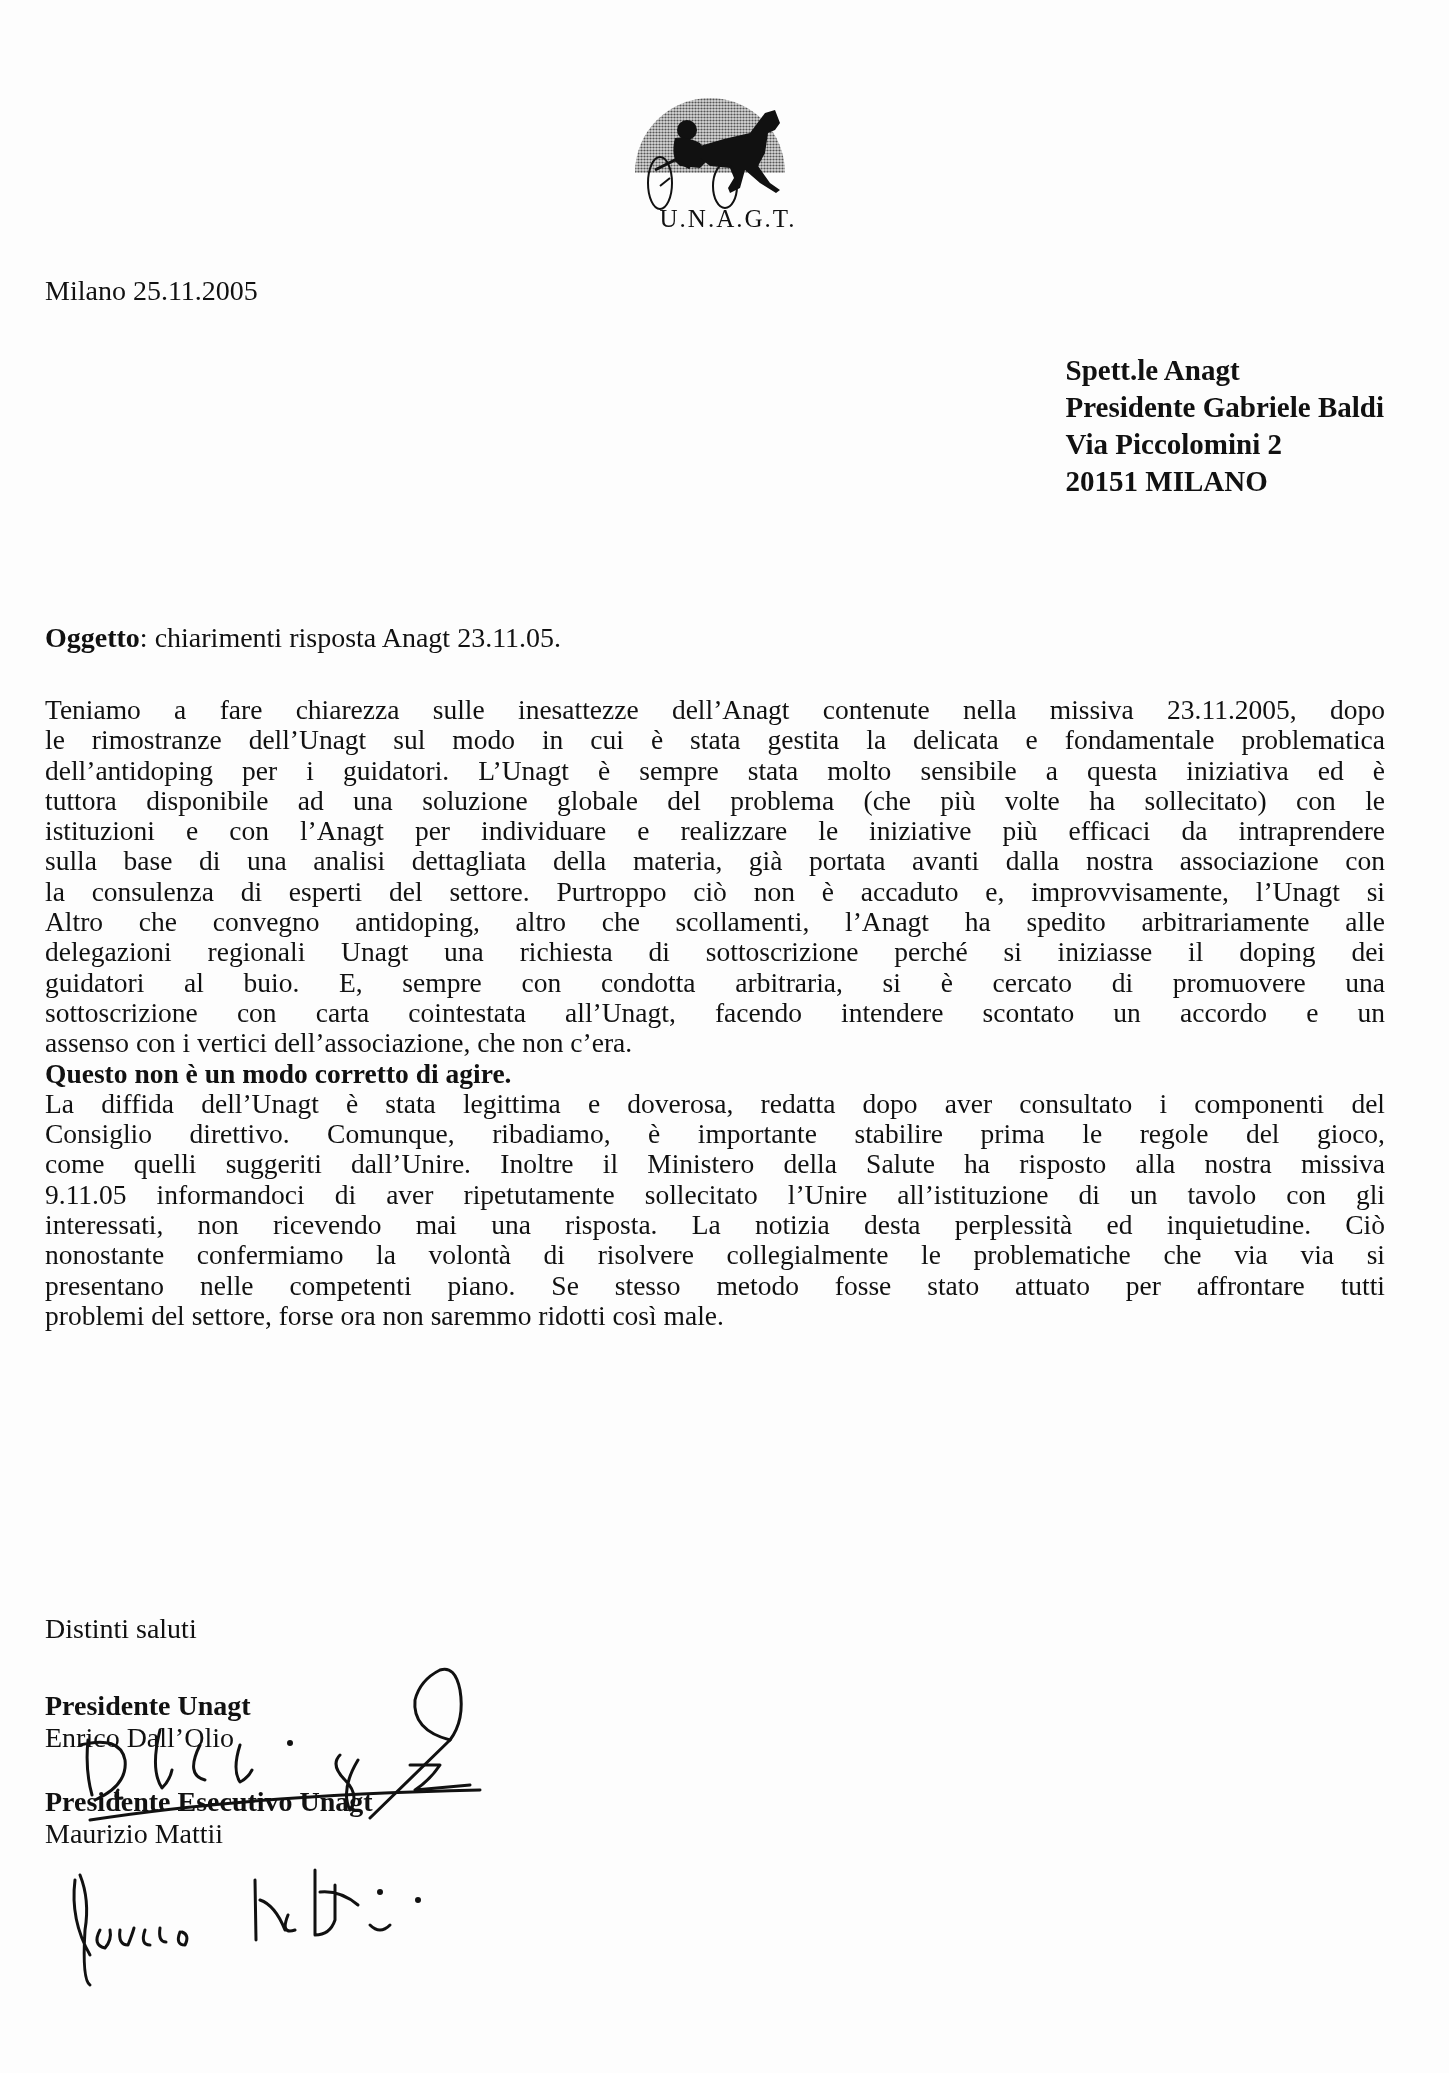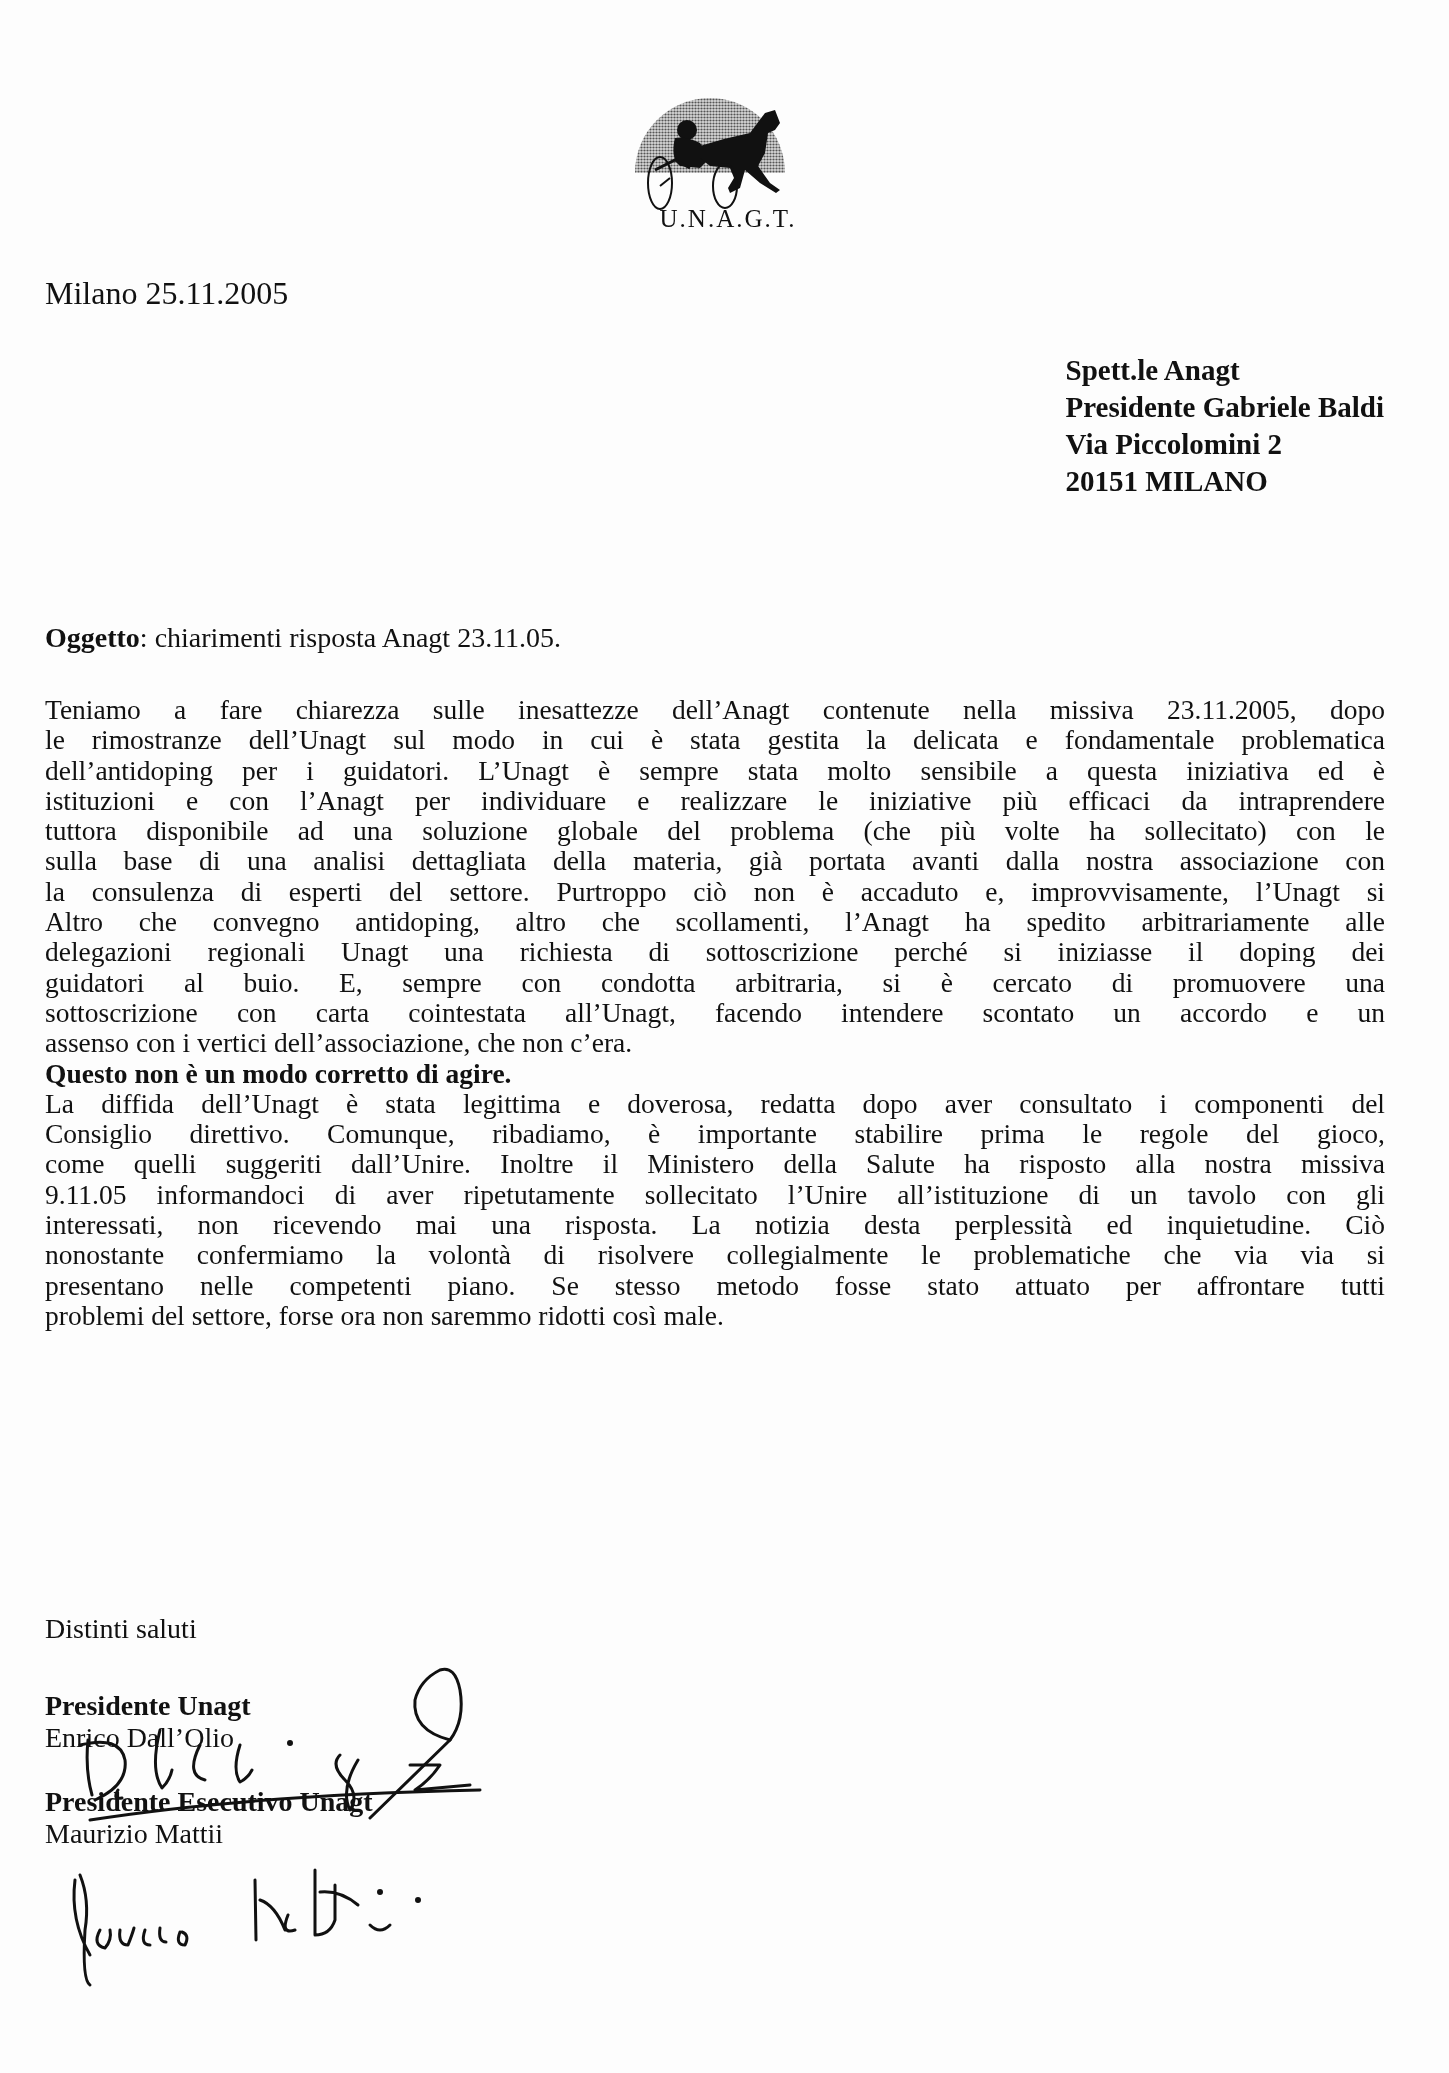--- a/index.html
+++ b/index.html
@@ -2,21 +2,21 @@
 <html><head>
   <meta charset="utf-8">
   <style>
     html, body { margin: 0; padding: 0; background: #ffffff; }
     body { width: 1449px; height: 2073px; position: relative; overflow: hidden;
            font-family: "Liberation Serif", "DejaVu Serif", serif; color: #111; }
     .page { position: absolute; left: 0; top: 0; width: 1449px; height: 2073px; background: #fdfdfd; }
     .logo { position: absolute; left: 630px; top: 98px; width: 200px; height: 150px; }
     .logo-text { position: absolute; left: 628px; top: 205px; width: 200px; text-align: center;
                  font-size: 25px; letter-spacing: 2px; }
-    .date { position: absolute; left: 45px; top: 275px; font-size: 32px; text-align: right; }
+    .date { position: absolute; left: 45px; top: 275px; font-size: 28px; text-align: right; }
     .address { position: absolute; right: 65px; top: 352px; text-align: left; font-weight: bold;
                font-size: 29px; line-height: 37px; }
     .address div:last-child { margin-right: 10px; }
     .subject { position: absolute; left: 45px; top: 622px; font-size: 28px; }
     .subject b { font-weight: bold; }
     .body { position: absolute; left: 45px; top: 695px; width: 1340px; font-size: 27.5px; line-height: 30.3px; }
     .line { white-space: nowrap; text-align: justify; text-align-last: justify; }
     .line.last { text-align-last: left; }
     .line.bold { font-weight: bold; text-align-last: left; }
     .closing { position: absolute; left: 45px; top: 1613px; font-size: 28px; }
@@ -62,22 +62,22 @@
   </div>
 
   <div class="subject">
     <b>Oggetto</b><span>: chiarimenti risposta Anagt 23.11.05.</span>
   </div>
 
   <div class="body">
     <div class="line">Teniamo a fare chiarezza sulle inesattezze dell’Anagt contenute nella missiva 23.11.2005, dopo</div>
     <div class="line">le rimostranze dell’Unagt sul modo in cui è stata gestita la delicata e fondamentale problematica</div>
     <div class="line">dell’antidoping per i guidatori. L’Unagt è sempre stata molto sensibile a questa iniziativa ed è</div>
+    <div class="line">tuttora disponibile ad una soluzione globale del problema (che più volte ha sollecitato)  con le</div>
     <div class="line">istituzioni e con l’Anagt per individuare e realizzare le iniziative  più efficaci da intraprendere</div>
-    <div class="line">tuttora disponibile ad una soluzione globale del problema (che più volte ha sollecitato)  con le</div>
     <div class="line">sulla base di una analisi dettagliata della materia, già portata avanti dalla nostra associazione con</div>
     <div class="line">la consulenza di esperti del settore. Purtroppo ciò non è accaduto e, improvvisamente, l’Unagt si</div>
     <div class="line">Altro che convegno antidoping, altro che scollamenti, l’Anagt ha spedito arbitrariamente alle</div>
     <div class="line">delegazioni regionali Unagt una richiesta di sottoscrizione perché si iniziasse il doping dei</div>
     <div class="line">guidatori al buio. E, sempre con condotta arbitraria, si è cercato di promuovere una</div>
     <div class="line">sottoscrizione con carta cointestata all’Unagt, facendo intendere scontato un  accordo e un</div>
     <div class="line last">assenso con i vertici dell’associazione, che non c’era.</div>
     <div class="line bold">Questo non è un modo corretto di agire.</div>
     <div class="line">La diffida dell’Unagt è stata legittima e doverosa, redatta dopo aver consultato i componenti del</div>
     <div class="line">Consiglio direttivo. Comunque, ribadiamo, è importante stabilire prima le regole del gioco,</div>

